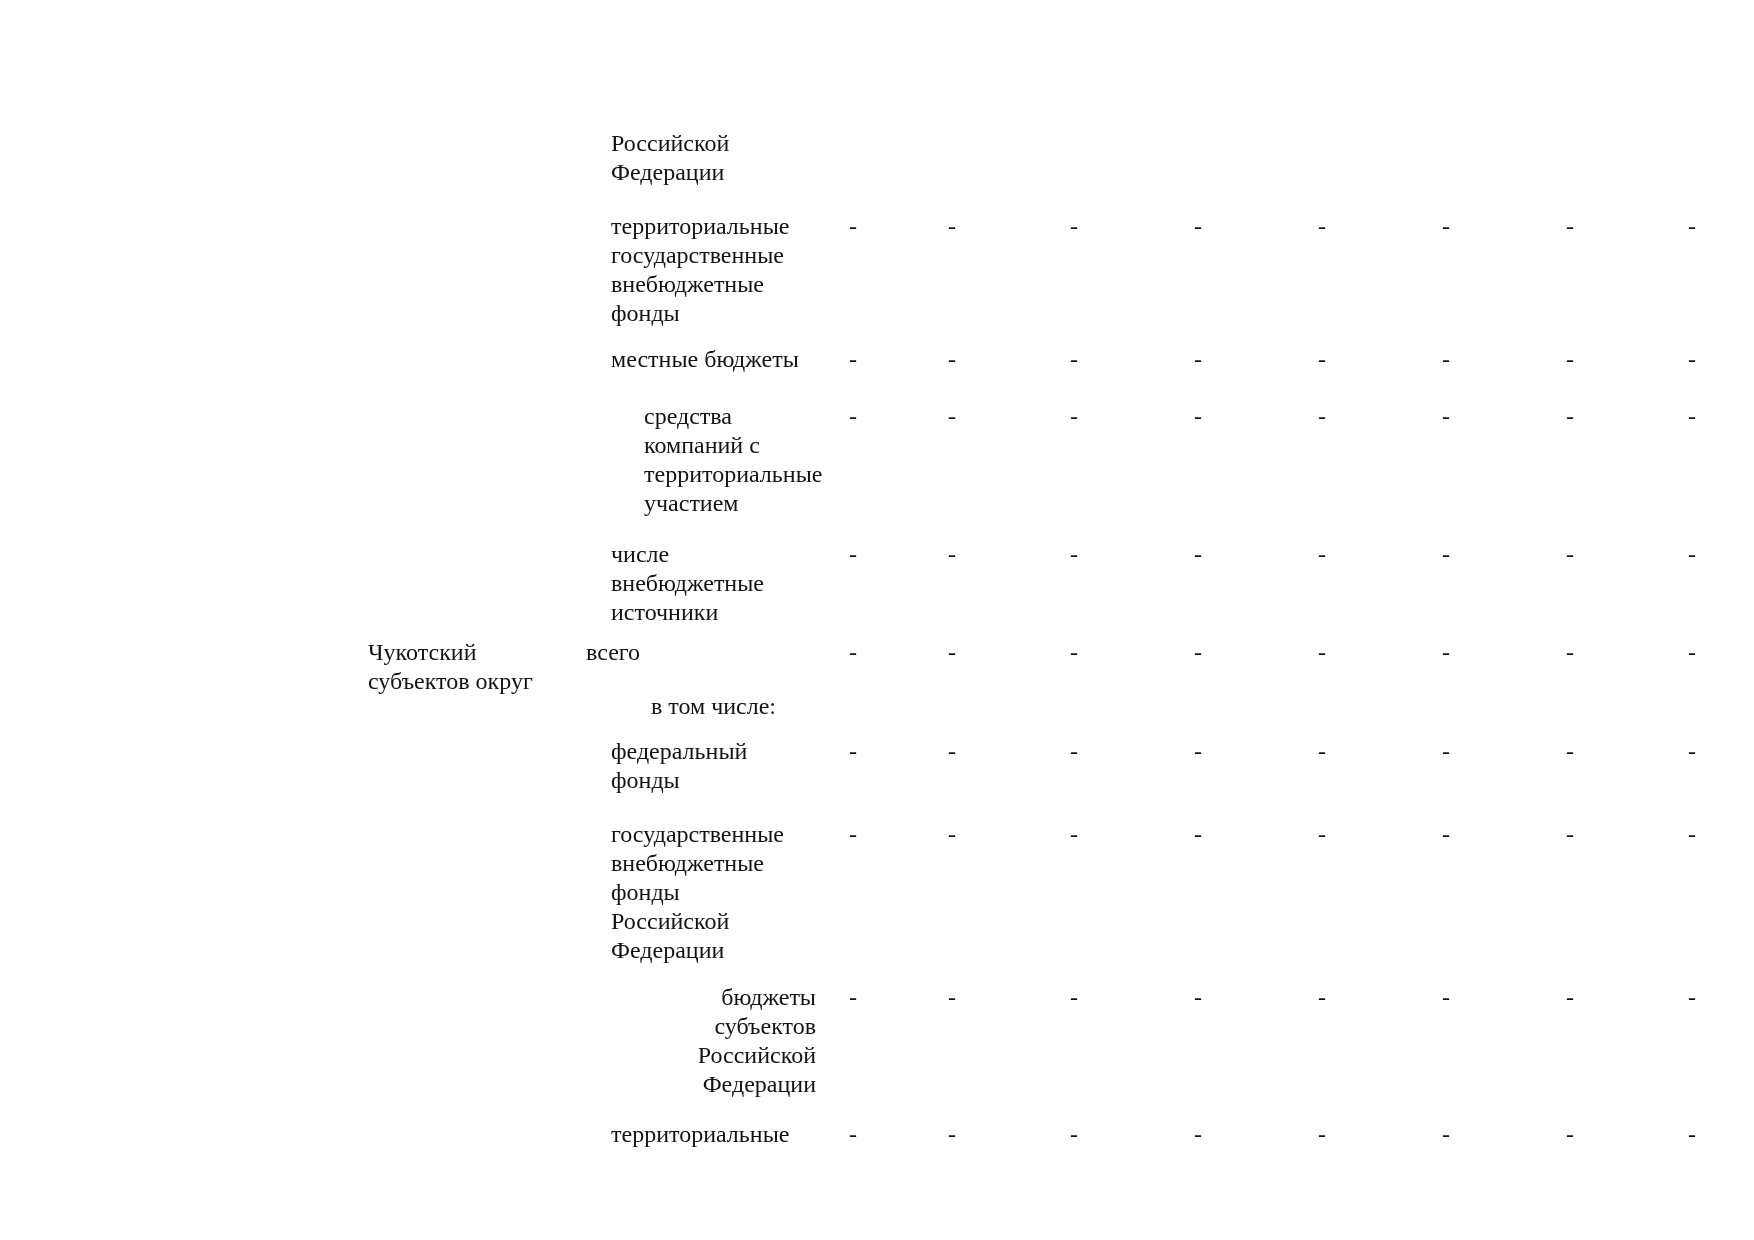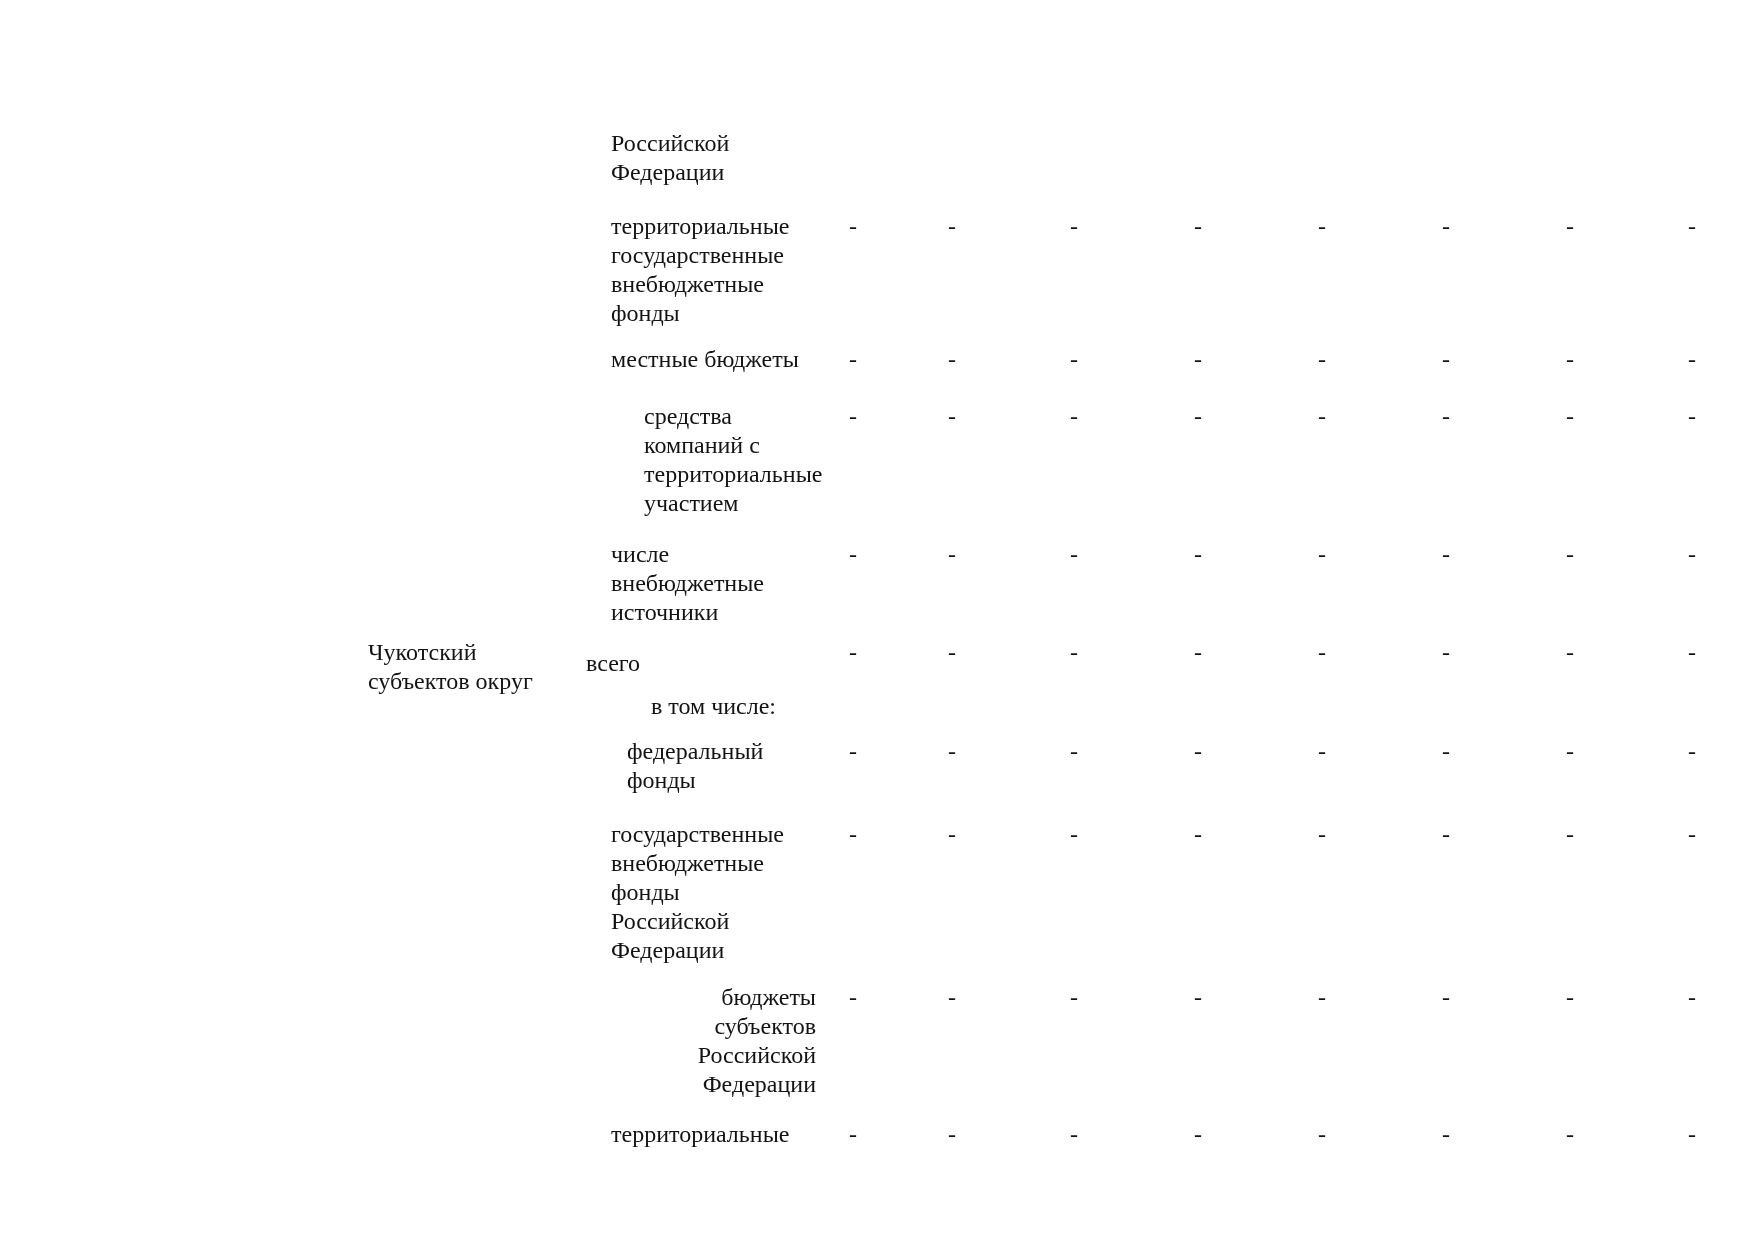--- a/index.html
+++ b/index.html
@@ -109,21 +109,21 @@
           <span class="val" style="left: 1550px;">-</span>
           <span class="val" style="left: 1672px;">-</span>
         </div>
   </div>
 
   <div class="row" style="top: 638px;">
     <div class="cell region-cell">
           <div class="line">Чукотский</div>
           <div class="line">субъектов округ</div>
         </div>
-    <div class="cell source-cell" style="left: 586px; margin-top: 11px;">
+    <div class="cell source-cell" style="left: 586px;">
           <div class="line">всего</div>
         </div>
     <div class="cell values-cell">
           <span class="val" style="left: 833px;">-</span>
           <span class="val" style="left: 932px;">-</span>
           <span class="val" style="left: 1054px;">-</span>
           <span class="val" style="left: 1178px;">-</span>
           <span class="val" style="left: 1302px;">-</span>
           <span class="val" style="left: 1426px;">-</span>
           <span class="val" style="left: 1550px;">-</span>
@@ -134,21 +134,21 @@
   <div class="row" style="top: 692px;">
     <div class="cell region-cell"></div>
     <div class="cell source-cell" style="left: 611px; text-align: center;">
           <div class="line">в том числе:</div>
         </div>
     <div class="cell values-cell"></div>
   </div>
 
   <div class="row" style="top: 737px;">
     <div class="cell region-cell"></div>
-    <div class="cell source-cell" style="left: 627px;">
+    <div class="cell source-cell" style="left: 611px;">
           <div class="line">федеральный</div>
           <div class="line">фонды</div>
         </div>
     <div class="cell values-cell">
           <span class="val" style="left: 833px;">-</span>
           <span class="val" style="left: 932px;">-</span>
           <span class="val" style="left: 1054px;">-</span>
           <span class="val" style="left: 1178px;">-</span>
           <span class="val" style="left: 1302px;">-</span>
           <span class="val" style="left: 1426px;">-</span>

